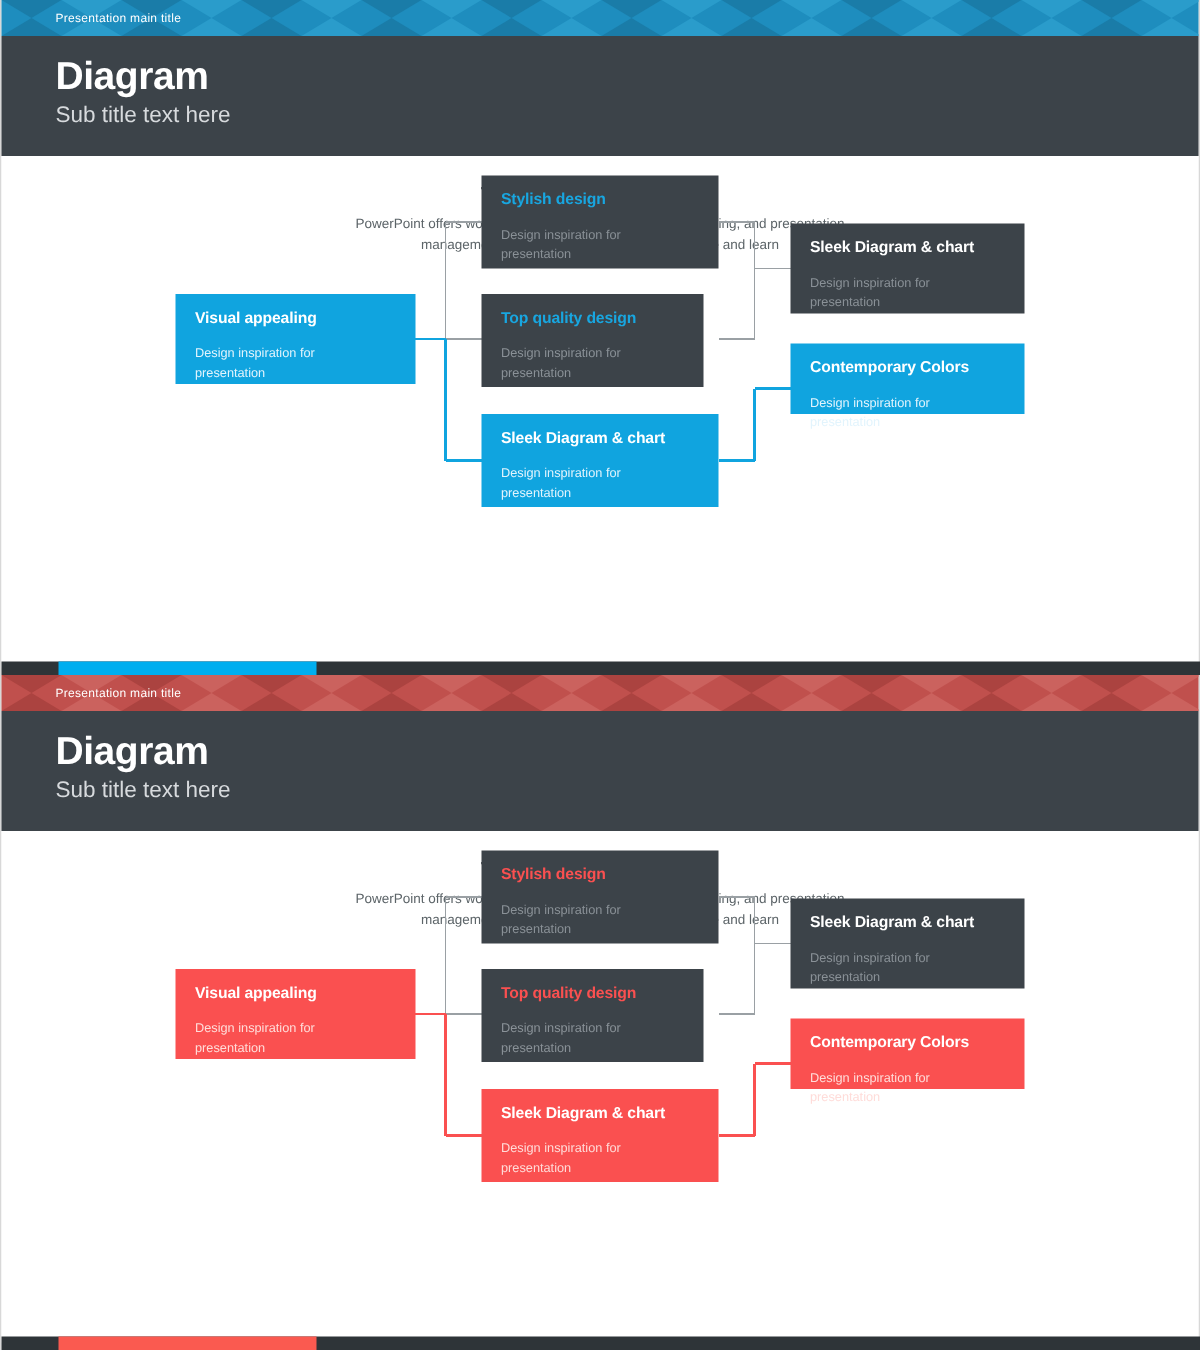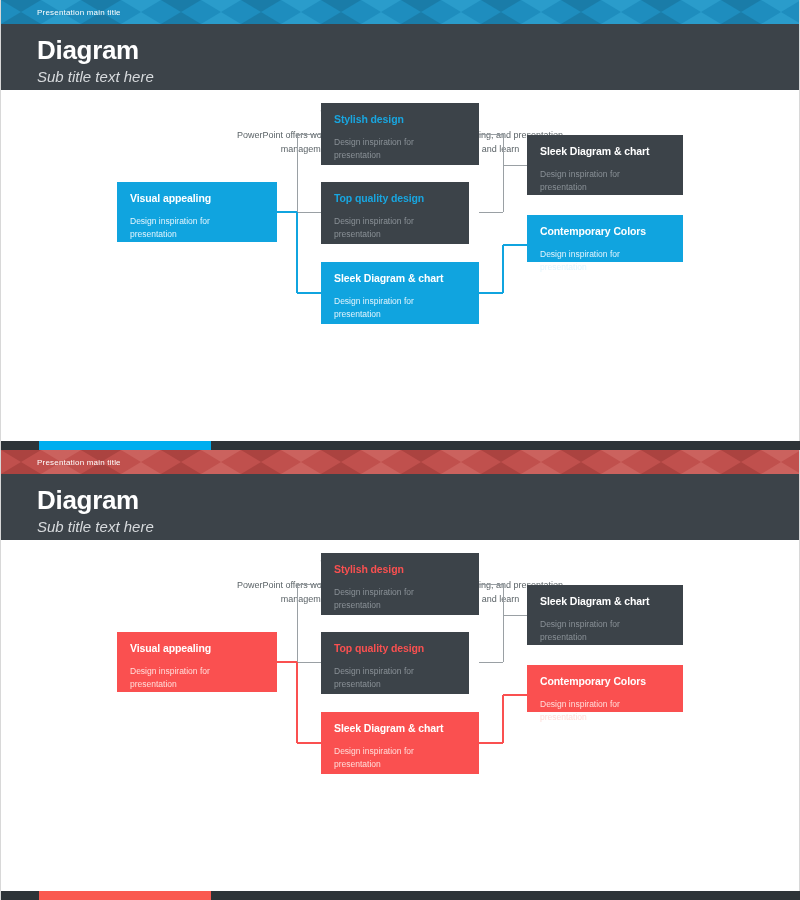--- a/index.html
+++ b/index.html
@@ -21,23 +21,23 @@
   .banner .facets { position:absolute; inset:0; }
   .banner .label {
     position: absolute; left: 36px; top: 50%; transform: translateY(-50%);
     font-size: 8px; color: #ffffff; letter-spacing: .2px; z-index:3;
     white-space: nowrap;
   }
   .banner-blue { background:#1E8DBE; }
   .banner-red  { background:#C0504D; }
 
   
-  .titleband { background:#3C4349; padding: 12px 0 14px 36px; height: 66px; }
+  .titleband { background:#3C4349; padding: 12px 0 14px 36px; height: 80px; }
   .titleband .t1 { font-size: 26px; font-weight: 700; color:#ffffff; letter-spacing:-0.3px; line-height:1.15; }
-  .titleband .t2 { font-size: 15px; color:#d7dadd; font-weight: 400; margin-top: 2px; font-style: italic; }
+  .titleband .t2 { font-size: 15px; color:#d7dadd; font-weight: 400; margin-top: 2px; }
 
   
   .body { position: relative; height: 341px; background:#ffffff; }
 
   .headline { text-align:center; font-size:12.5px; font-weight:700; color:#2f3539; padding-top: 18px; letter-spacing:.1px;}
   .subline  { text-align:center; font-size:9px; color:#5c6468; line-height:1.55; margin-top:7px; }
   .subline span { display:block; }
 
   
   .diagram { position:absolute; left:0; top:0; width:800px; height:341px; }

